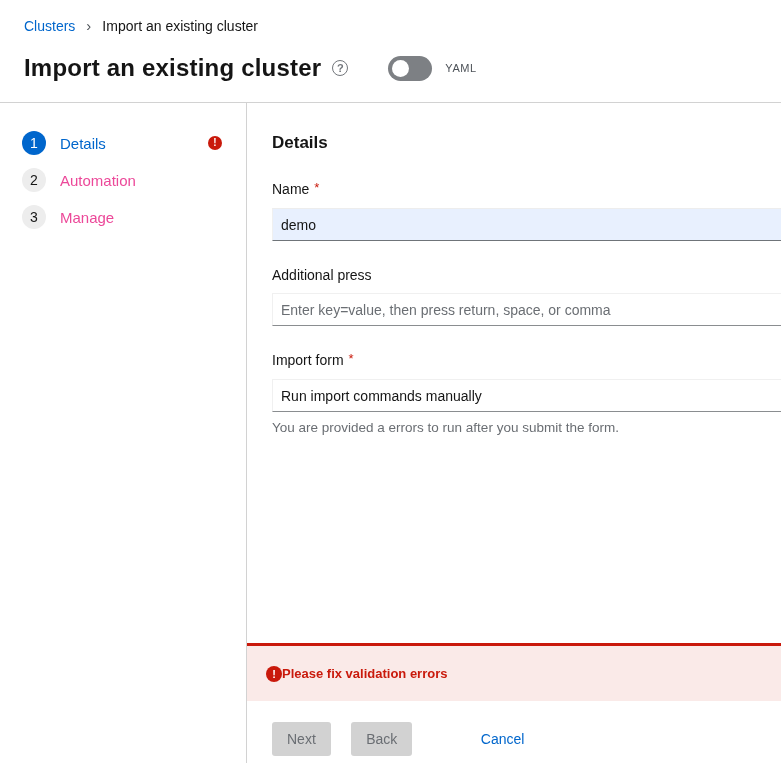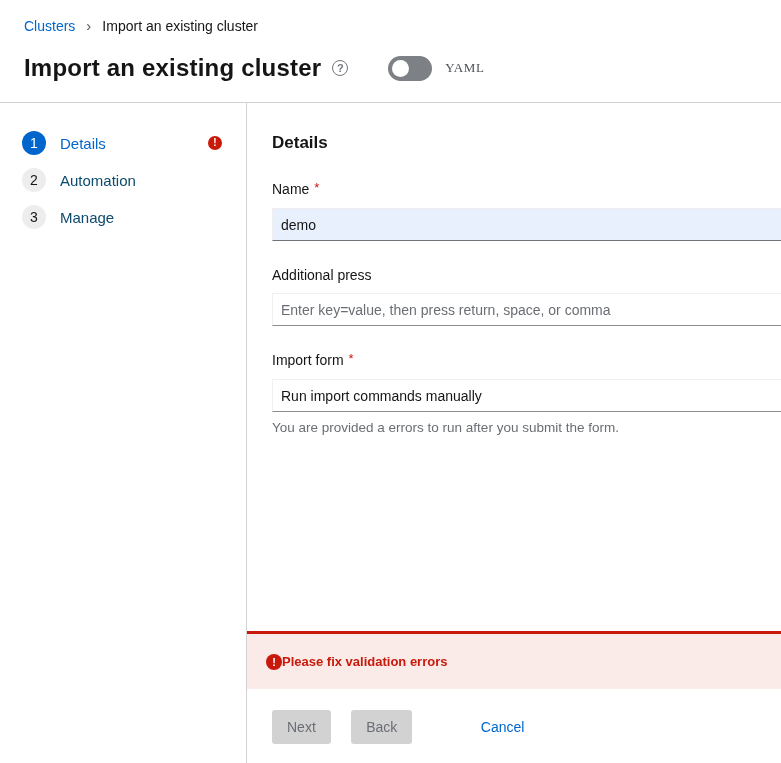--- a/index.html
+++ b/index.html
@@ -20,34 +20,34 @@
 
   .title-row { display: flex; align-items: center; margin-top: 19px; }
   .page-title { font-size: 24px; font-weight: 700; letter-spacing: 0.2px; line-height: 30px; color: #151515; }
   .help-icon {
     width: 16px; height: 16px; border: 1px solid #72767b; border-radius: 50%;
     color: #72767b; font-size: 11px; font-weight: 700; line-height: 14px; text-align: center;
     margin-left: 11px; cursor: pointer; flex: none;
   }
   .switch { width: 44px; height: 25px; background: #7d8084; border-radius: 13px; position: relative; margin-left: 40px; cursor: pointer; flex: none; }
   .switch .knob { position: absolute; left: 4px; top: 4px; width: 17px; height: 17px; background: #ffffff; border-radius: 50%; }
-  .switch-label { margin-left: 13px; font-size: 13px; color: #4d5258; letter-spacing: 0.6px; font-family: Liberation Serif, serif; }
+  .switch-label { margin-left: 13px; font-size: 11px; color: #4d5258; letter-spacing: 0.6px; }
 
   
   .wizard { display: flex; height: 660px; }
 
   .steps { width: 247px; flex: none; border-right: 1px solid #d2d2d2; padding-top: 22px; background: #fff; }
   .step { display: flex; align-items: center; padding: 6px 24px 6px 22px; margin-bottom: 1px; cursor: pointer; }
   .step-circle {
     width: 24px; height: 24px; border-radius: 50%; flex: none;
     background: #ededed; color: #151515;
     font-size: 14px; line-height: 24px; text-align: center;
   }
   .step.active .step-circle { background: #0066cc; color: #ffffff; }
-  .step-label { margin-left: 14px; font-size: 15px; color: #0c4a6e; }
+  .step-label { margin-left: 14px; font-size: 15px; color: #ec4899; }
   .step.active .step-label { color: #0066cc; }
   .step-error-icon {
     margin-left: auto; width: 14px; height: 14px; border-radius: 50%;
     background: #c9190b; color: #ffffff; font-size: 10px; font-weight: 700;
     line-height: 14px; text-align: center; flex: none;
   }
 
   .main { flex: 1 1 auto; display: flex; flex-direction: column; min-width: 0; }
   .content { flex: 1 1 auto; padding: 28px 0 0 25px; overflow: hidden; }
 
@@ -77,21 +77,21 @@
     padding: 18px 16px 18px 19px; min-height: 58px;
   }
   .alert-icon {
     width: 16px; height: 16px; border-radius: 50%; flex: none;
     background: #c9190b; color: #ffffff; font-size: 11px; font-weight: 700;
     line-height: 16px; text-align: center;
   }
   .alert-title { font-size: 13px; font-weight: 700; color: #c9190b; }
 
   
-  .footer { flex: none; height: 74px; padding: 21px 0 0 25px; background: #fff; }
+  .footer { flex: none; height: 62px; padding: 21px 0 0 25px; background: #fff; }
   .btn {
     display: inline-block; border: none; border-radius: 3px; cursor: not-allowed;
     font-family: "Liberation Sans", sans-serif; font-size: 14px;
     padding: 9px 15px; background: #d2d2d2; color: #6a6e73; margin-right: 16px;
   }
   .cancel-link { font-size: 14px; color: #0066cc; text-decoration: none; margin-left: 48px; cursor: pointer; }
 </style>
 </head>
 <body>
 

